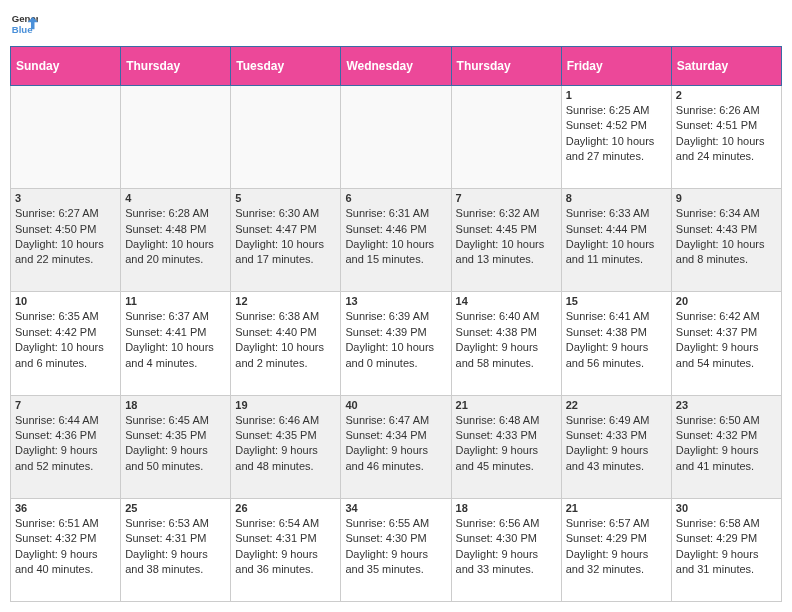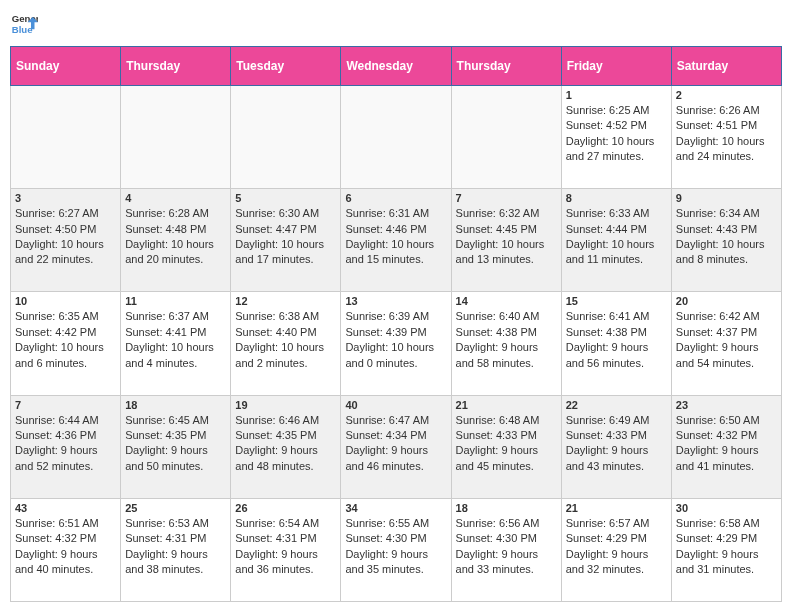--- a/index.html
+++ b/index.html
@@ -216,21 +216,21 @@
             <span class="day-num">22</span>
             <div class="day-info">Sunrise: 6:49 AM<br>Sunset: 4:33 PM<br>Daylight: 9 hours<br>and 43 minutes.</div>
           </td>
           <td class="shaded">
             <span class="day-num">23</span>
             <div class="day-info">Sunrise: 6:50 AM<br>Sunset: 4:32 PM<br>Daylight: 9 hours<br>and 41 minutes.</div>
           </td>
         </tr>
         <tr>
           <td>
-            <span class="day-num">43</span>
+            <span class="day-num">36</span>
             <div class="day-info">Sunrise: 6:51 AM<br>Sunset: 4:32 PM<br>Daylight: 9 hours<br>and 40 minutes.</div>
           </td>
           <td>
             <span class="day-num">25</span>
             <div class="day-info">Sunrise: 6:53 AM<br>Sunset: 4:31 PM<br>Daylight: 9 hours<br>and 38 minutes.</div>
           </td>
           <td>
             <span class="day-num">26</span>
             <div class="day-info">Sunrise: 6:54 AM<br>Sunset: 4:31 PM<br>Daylight: 9 hours<br>and 36 minutes.</div>
           </td>

